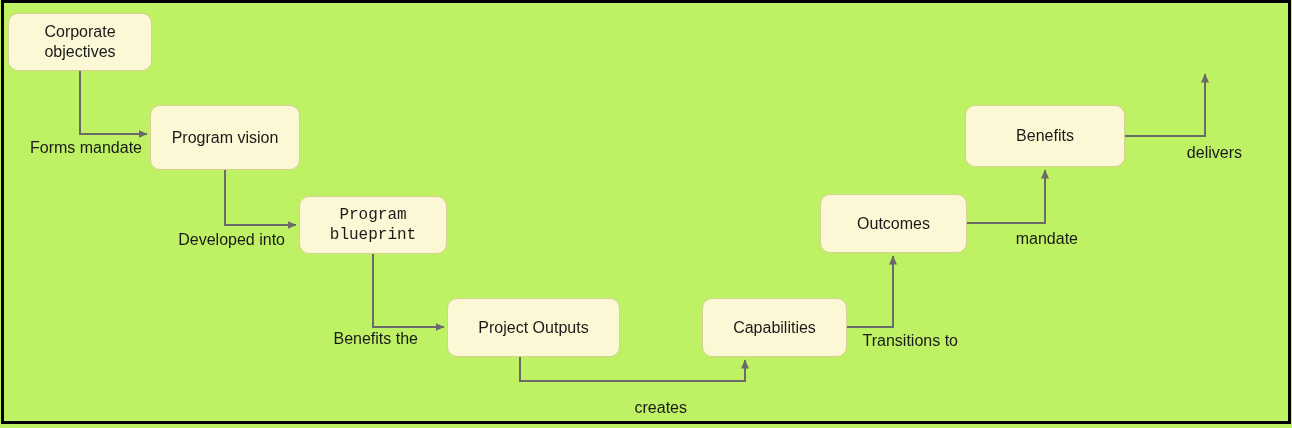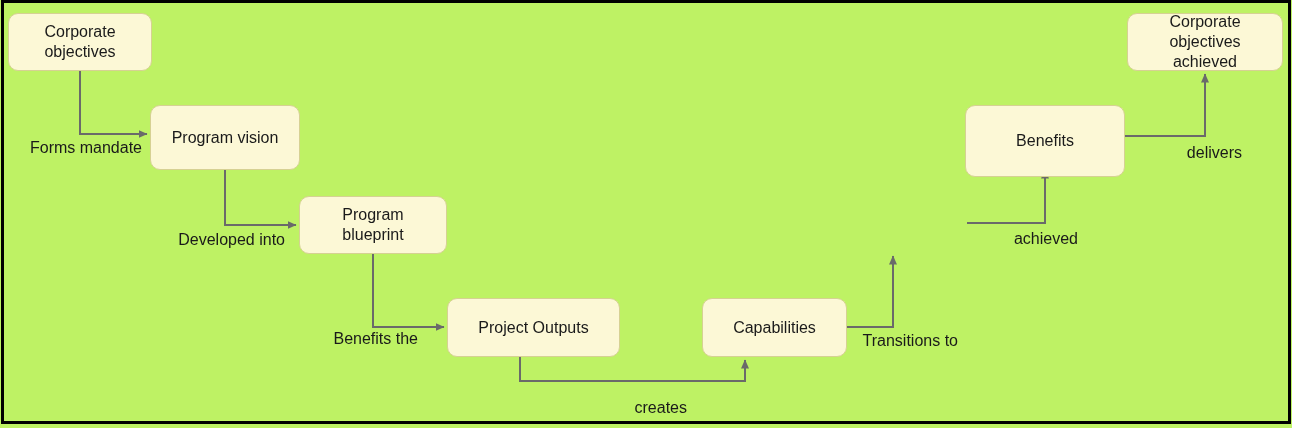--- a/index.html
+++ b/index.html
@@ -79,43 +79,43 @@
   </svg>
 
   <div class="node" style="left:8px; top:13px; width:144px; height:58px;">
     <span class="node-label" style="max-width:100px;">Corporate objectives</span>
   </div>
 
   <div class="node" style="left:150px; top:105px; width:150px; height:65px;">
     <span class="node-label">Program vision</span>
   </div>
 
-  <div class="node" style="left:299px; top:196px; width:148px; height:58px;">
+  <div class="node" style="left:299px; top:196px; width:148px; height:58px;font-family:Liberation Mono, monospace;">
     <span class="node-label" style="max-width:90px;">Program blueprint</span>
   </div>
 
   <div class="node" style="left:447px; top:298px; width:173px; height:59px;">
     <span class="node-label">Project Outputs</span>
   </div>
 
   <div class="node" style="left:673px; top:298px; width:145px; height:59px;margin-left:29px;">
     <span class="node-label">Capabilities</span>
   </div>
 
+  <div class="node" style="left:820px; top:194px; width:147px; height:59px;">
+    <span class="node-label">Outcomes</span>
+  </div>
 
-  <div class="node" style="left:965px; top:105px; width:160px; height:72px;">
+  <div class="node" style="left:965px; top:105px; width:160px; height:62px;">
     <span class="node-label">Benefits</span>
   </div>
 
-  <div class="node" style="left:1127px; top:13px; width:156px; height:58px;">
-    <span class="node-label" style="max-width:100px;">Corporate objectives achieved</span>
-  </div>
 
   <div class="edge-label" style="left:8px; top:139px; width:134px;">Forms mandate</div>
   <div class="edge-label" style="left:165px; top:231px; width:120px;">Developed into</div>
   <div class="edge-label" style="left:326px; top:330px; width:92px;">Benefits the</div>
   <div class="edge-label" style="left:595px; top:391px; width:92px;margin-top:8px;">creates</div>
   <div class="edge-label" style="left:843px; top:332px; width:115px;">Transitions to</div>
-  <div class="edge-label" style="left:1000px; top:230px; width:78px;">achieved</div>
+  <div class="edge-label" style="left:1000px; top:230px; width:78px;">mandate</div>
   <div class="edge-label" style="left:1168px; top:144px; width:74px;">delivers</div>
 
   <div class="frame"></div>
 </div>
 
 </body></html>

